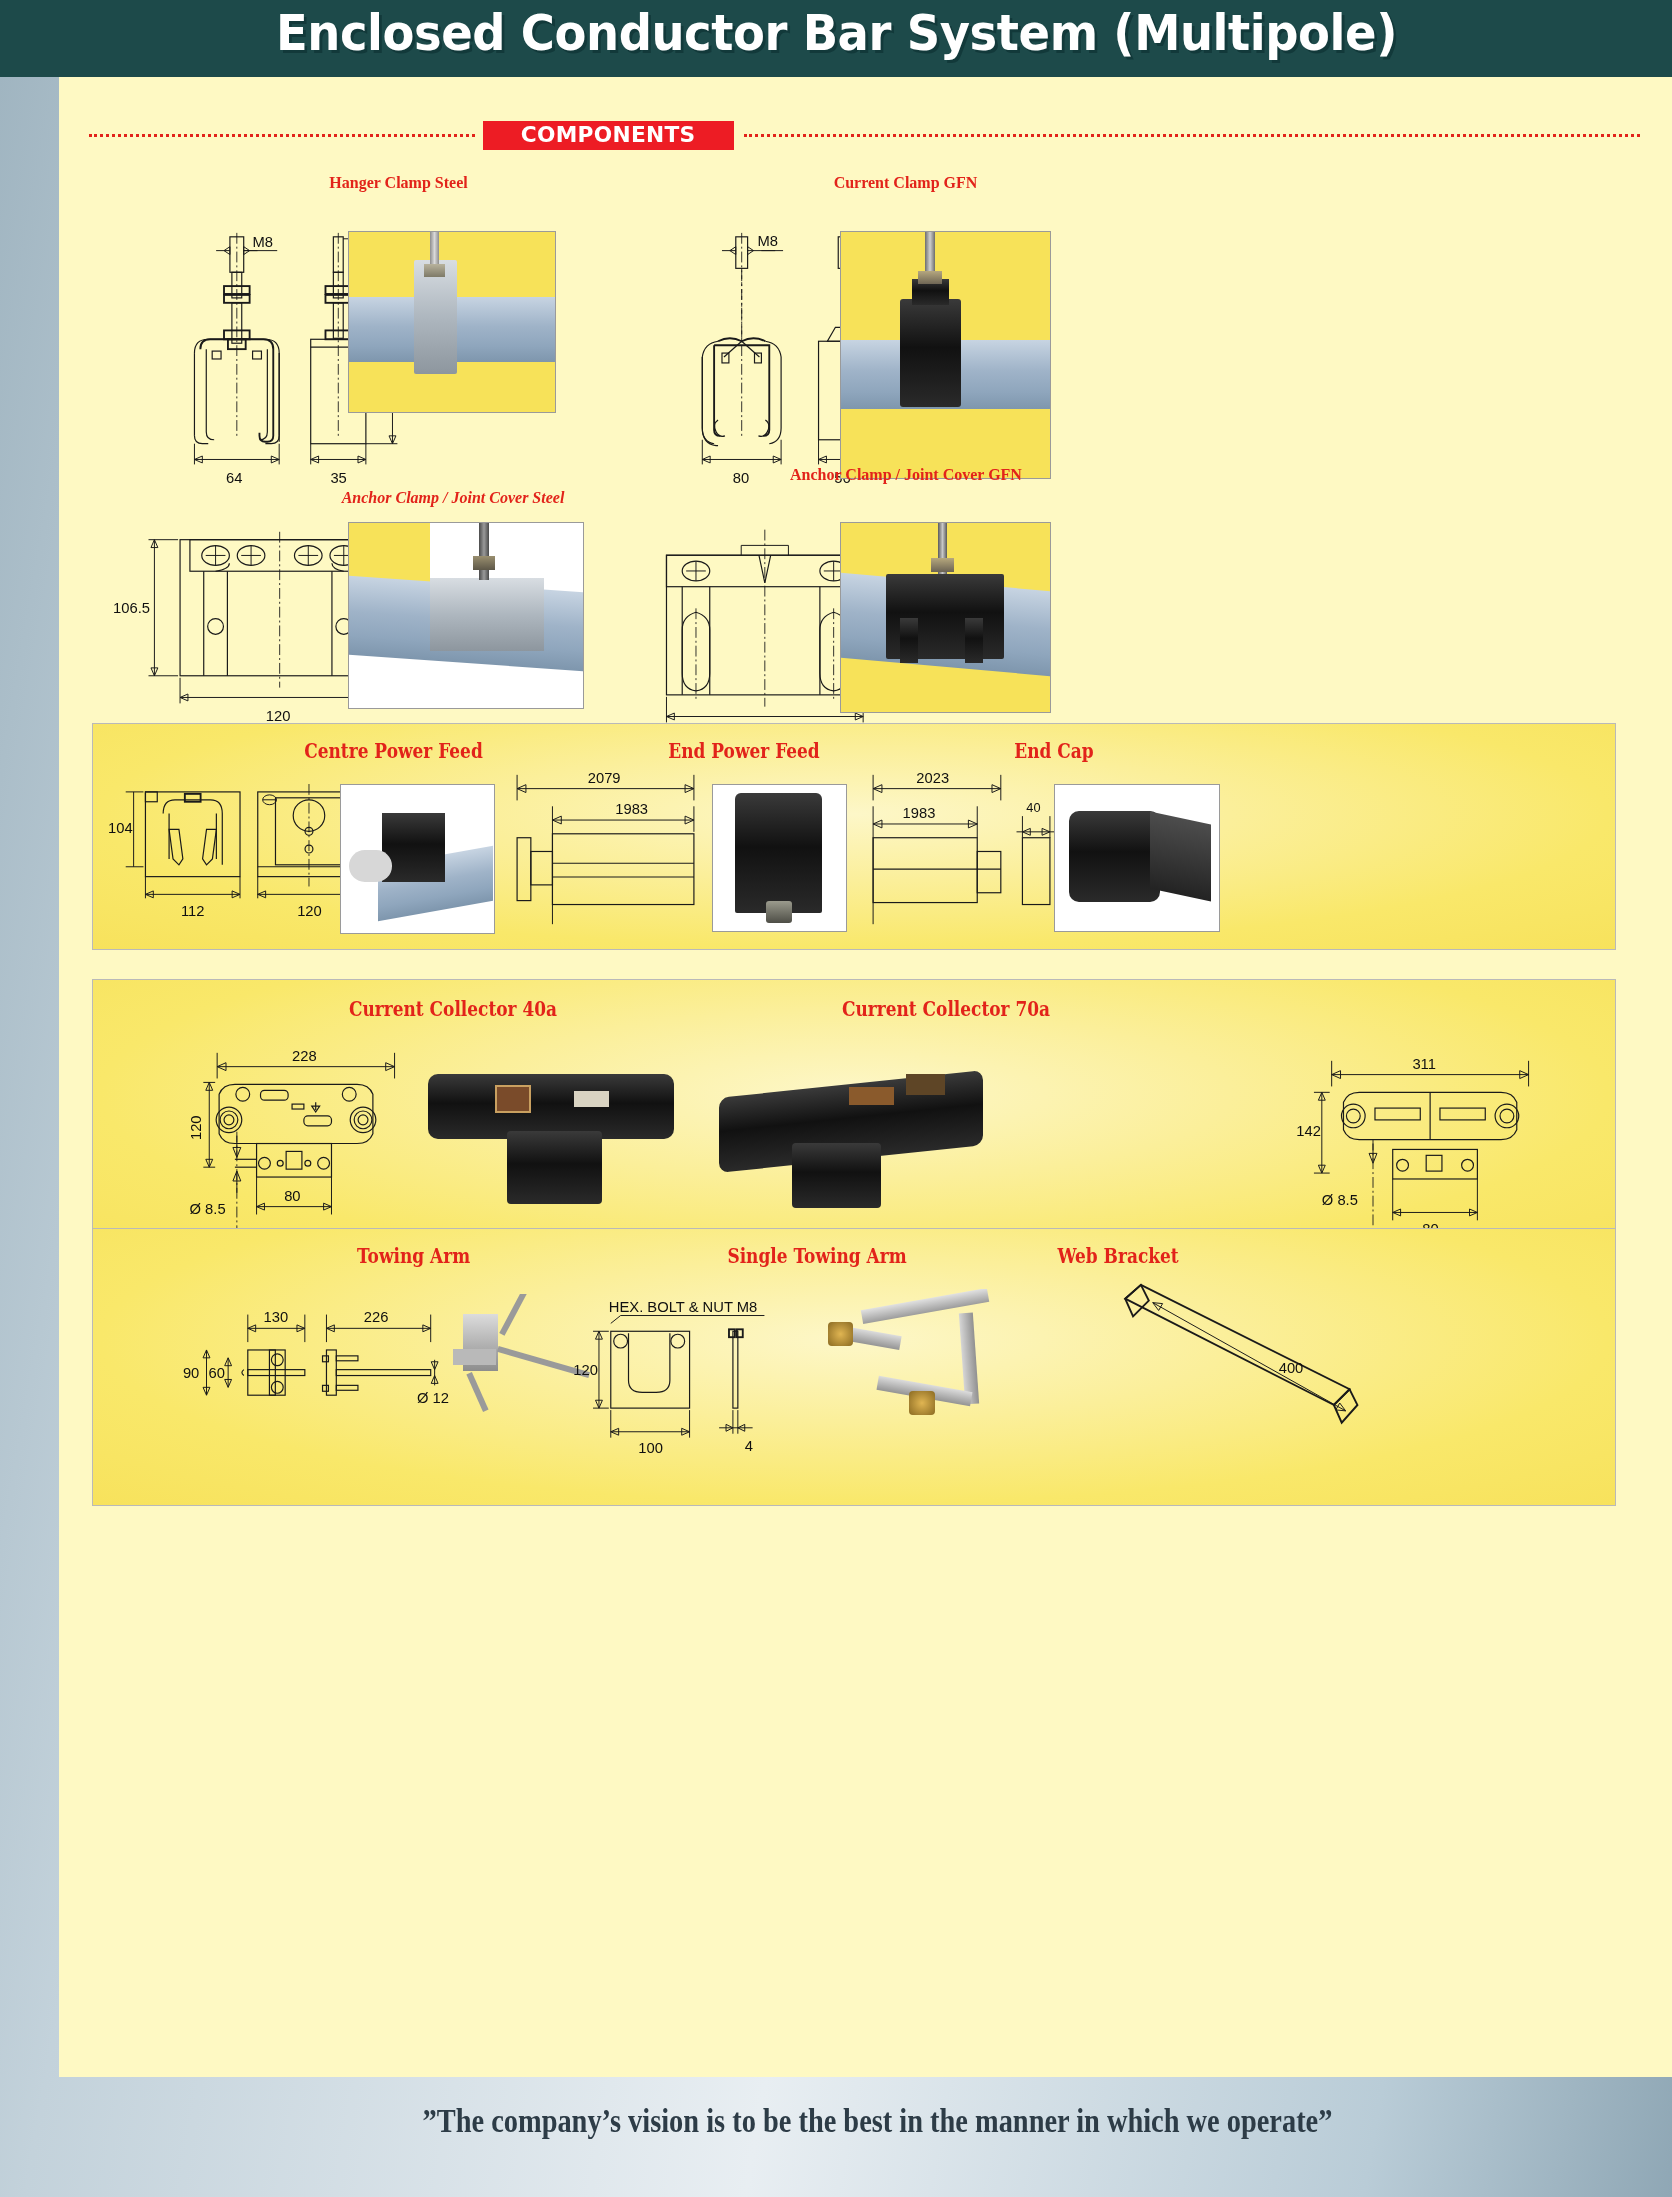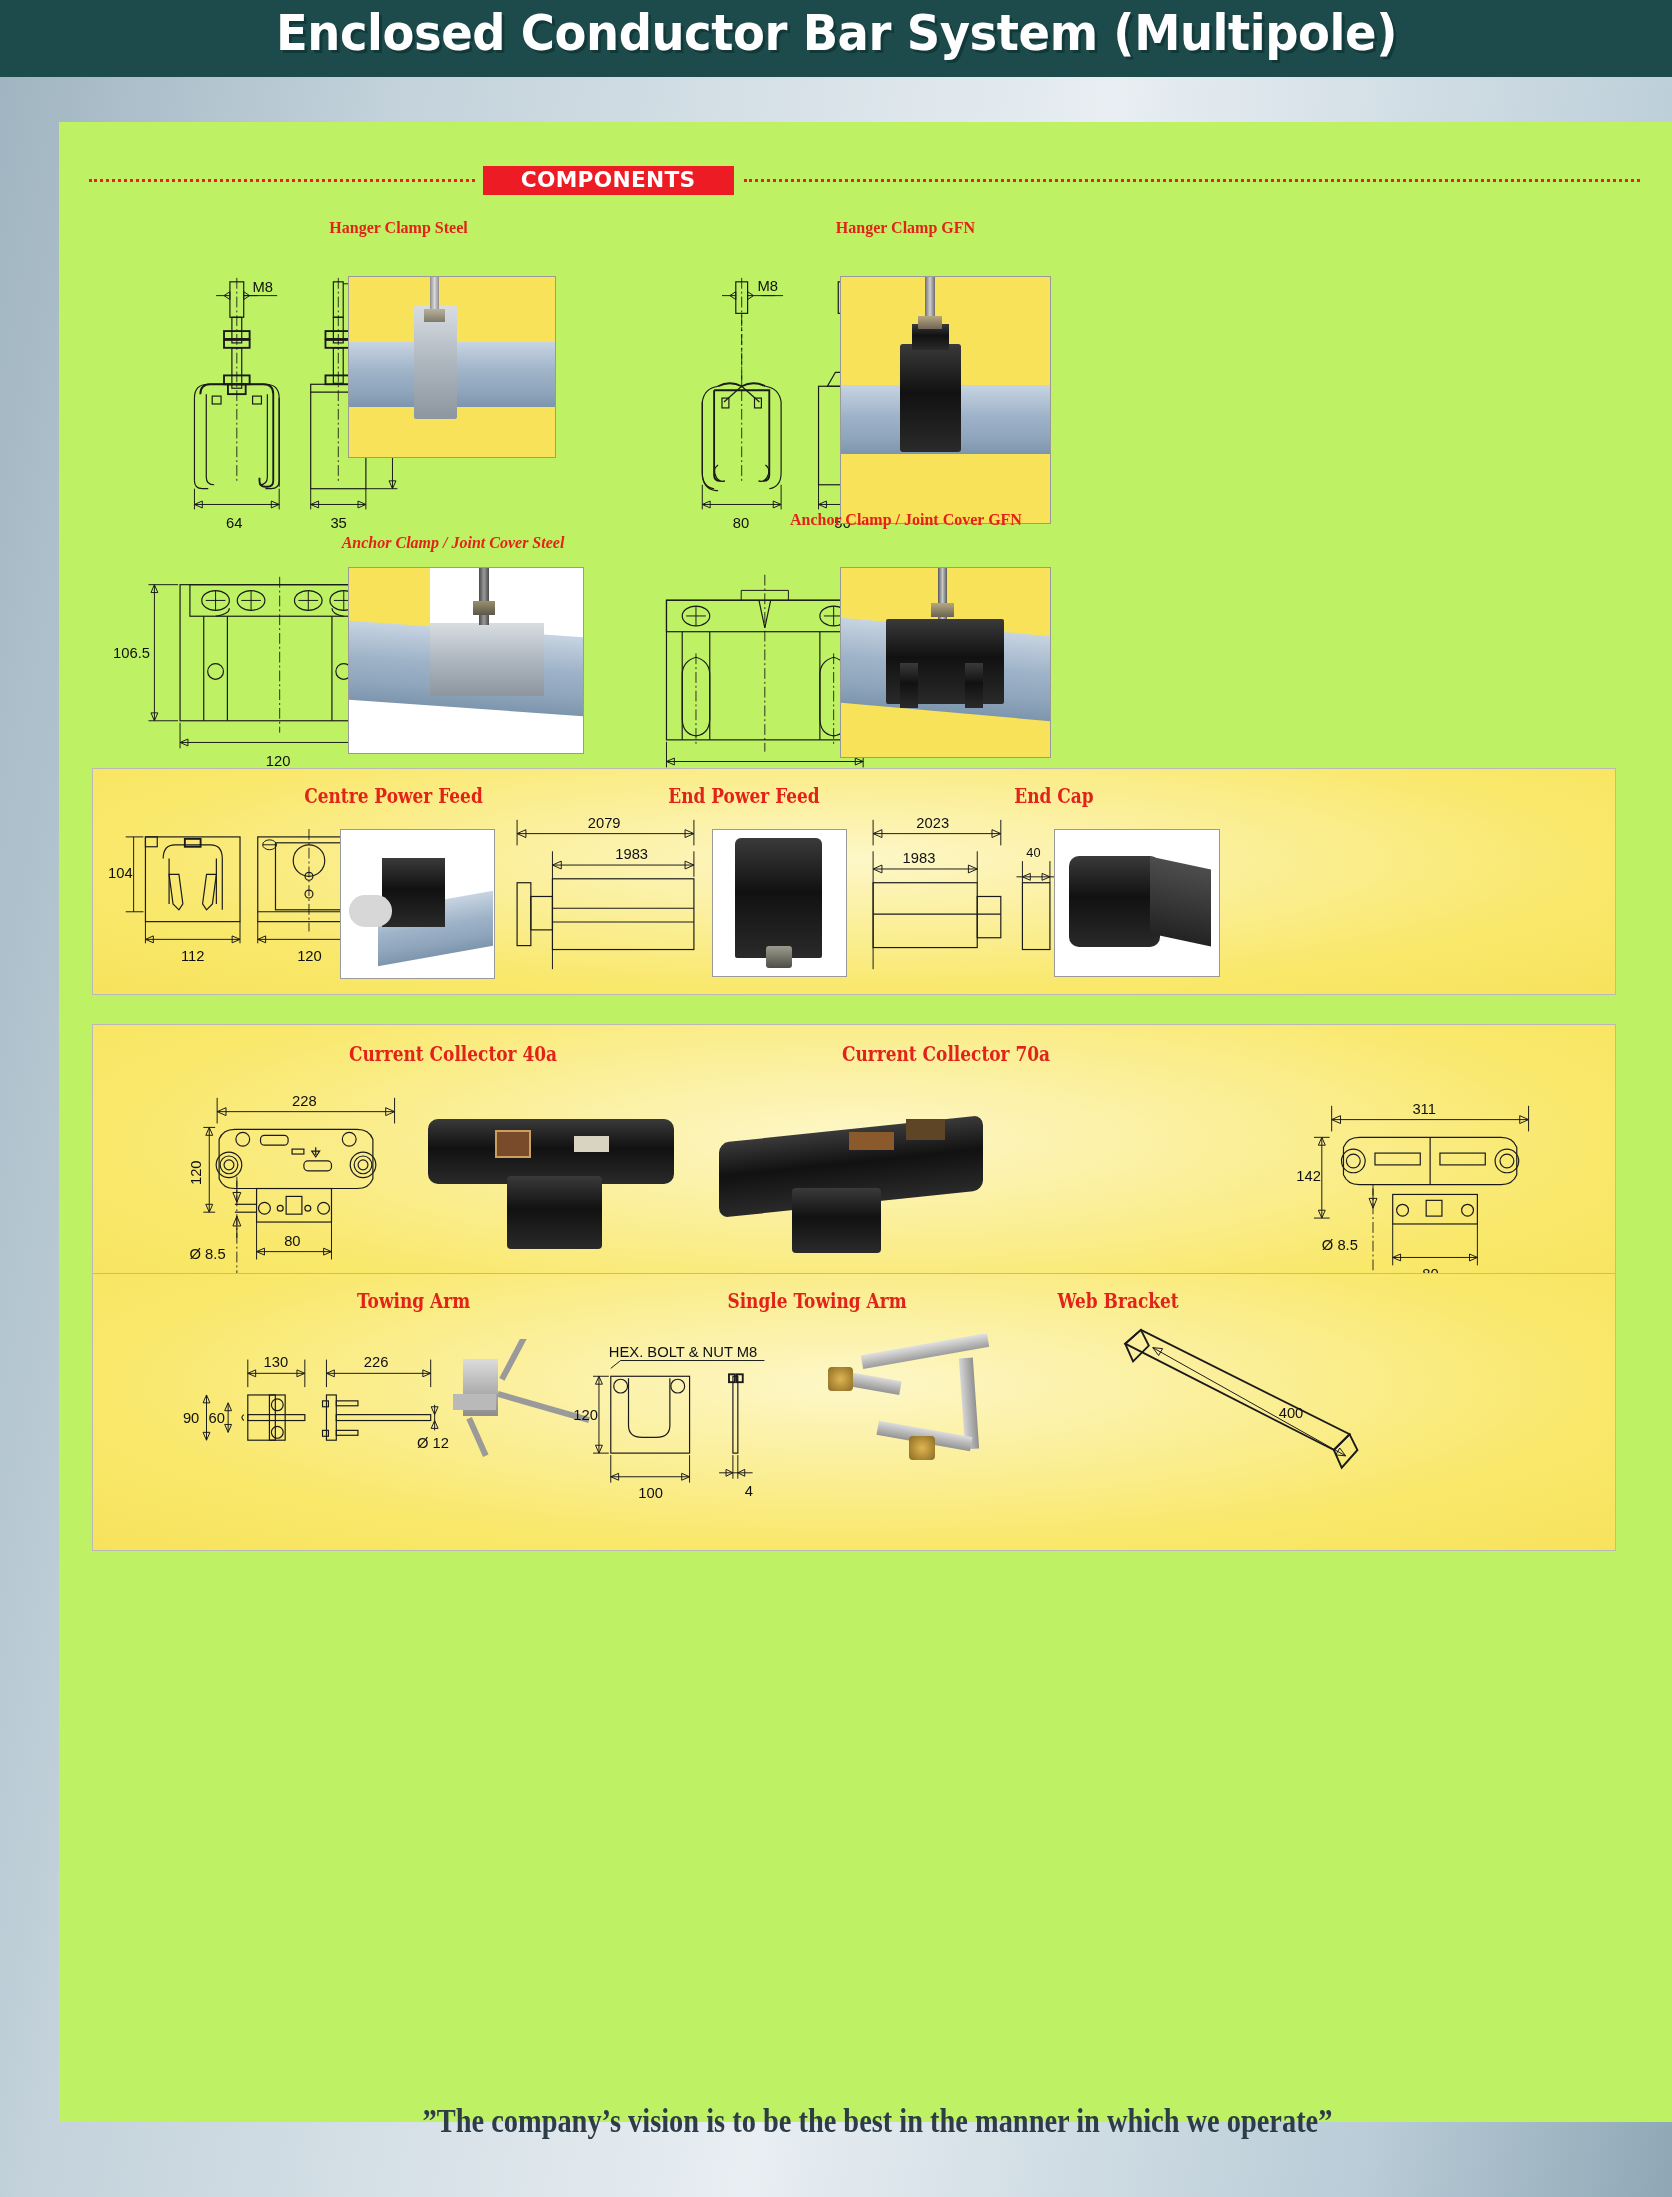--- a/index.html
+++ b/index.html
@@ -17,22 +17,21 @@
   .header-title{
     position:absolute;left:0;top:3.9px;width:1673px;text-align:center;
     font-family:"DejaVu Sans",sans-serif;
     font-weight:bold;font-size:50px;letter-spacing:-0.5px;color:#ffffff;
     text-shadow:3px 3px 0 #12393a;
     transform:scaleX(0.93);
   }
   
   .page{
     position:absolute;left:59px;top:77px;width:1614px;height:2000px;
-    background:#bef264;
-    margin-top:45px;
+    background:#fef9c3;
   }
   .page-inner{position:absolute;left:0;top:0;width:1614px;height:2000px;}
   
   .banner-row{position:absolute;left:29.6px;top:44px;width:1551px;height:27.6px;}
   .dotline{position:absolute;top:12.8px;height:0;border-top:3px dotted #e2231a;}
   .dotline.left{left:0;width:386px;}
   .dotline.right{left:655px;width:896px;}
   .banner{
     position:absolute;left:394px;top:0;width:251px;height:28.6px;background:#ed1c24;
     color:#fff;font-family:"DejaVu Sans",sans-serif;font-weight:bold;font-size:21.7px;
@@ -155,21 +154,21 @@
     <text class="dt" x="180" y="262">35</text>
   </svg>
 
   <div class="photo ph-yellow" style="left:289px;top:154px;width:206px;height:180px;">
     <div class="bar" style="left:0;top:65px;width:206px;height:65px;"></div>
     <div class="clampimg" style="left:65px;top:27.6px;width:43px;height:114px;border-radius:2px;"></div>
     <div style="position:absolute;left:81px;top:0;width:8.9px;height:37px;background:linear-gradient(90deg,#8d8d8d,#d9d9d9,#8d8d8d);"></div>
     <div style="position:absolute;left:75px;top:31.5px;width:20.7px;height:13.8px;background:linear-gradient(180deg,#b8b29c,#7e7a68);"></div>
   </div>
 
-  <div class="stitle" style="left:630px;top:97px;width:433px;">Hanger Clamp GFN</div>
+  <div class="stitle" style="left:630px;top:97px;width:433px;">Current Clamp GFN</div>
 
   <svg style="position:absolute;left:586px;top:148px;" width="286" height="266" viewBox="0 0 290 270">
     <rect class="dw" x="92" y="12" width="12" height="32"></rect>
     <line class="cl" x1="98" y1="8" x2="98" y2="215"></line>
     <path class="dim" d="M78 26 h14 M132 26 h-14"></path>
     <path class="dim" d="M92 22 l-6 4 l6 4 z" fill="#1a1a1a"></path>
     <path class="dim" d="M104 22 l6 4 l-6 4 z" fill="#1a1a1a"></path>
     <line class="dim" x1="104" y1="26" x2="140" y2="26"></line>
     <text class="dt" x="114" y="21">M8</text>
     <line class="hid" x1="98" y1="44" x2="98" y2="118"></line>

